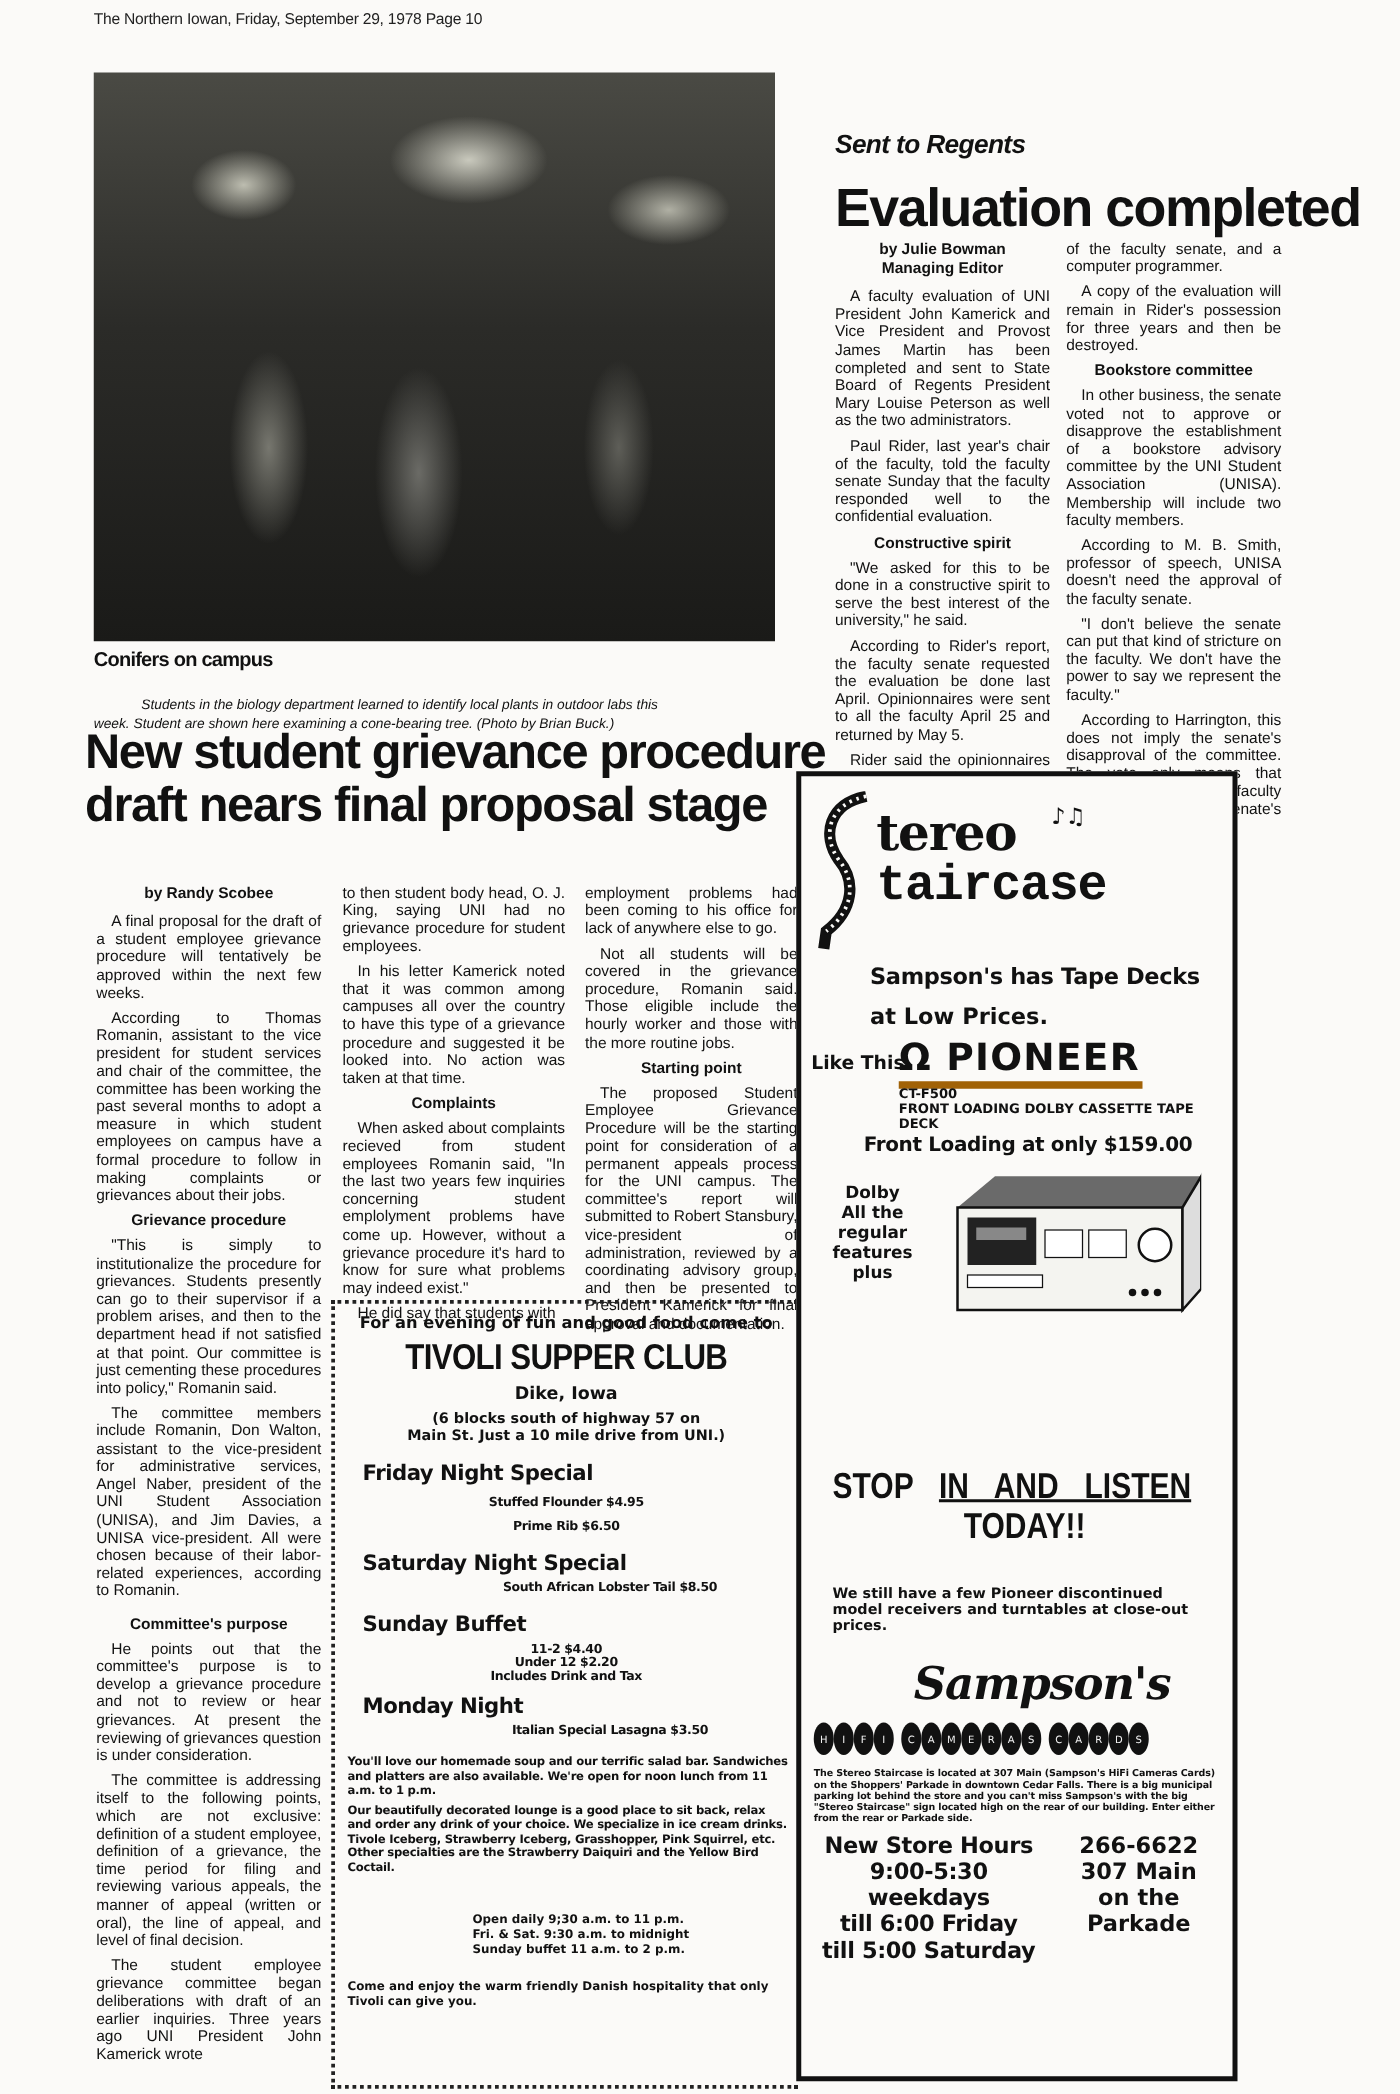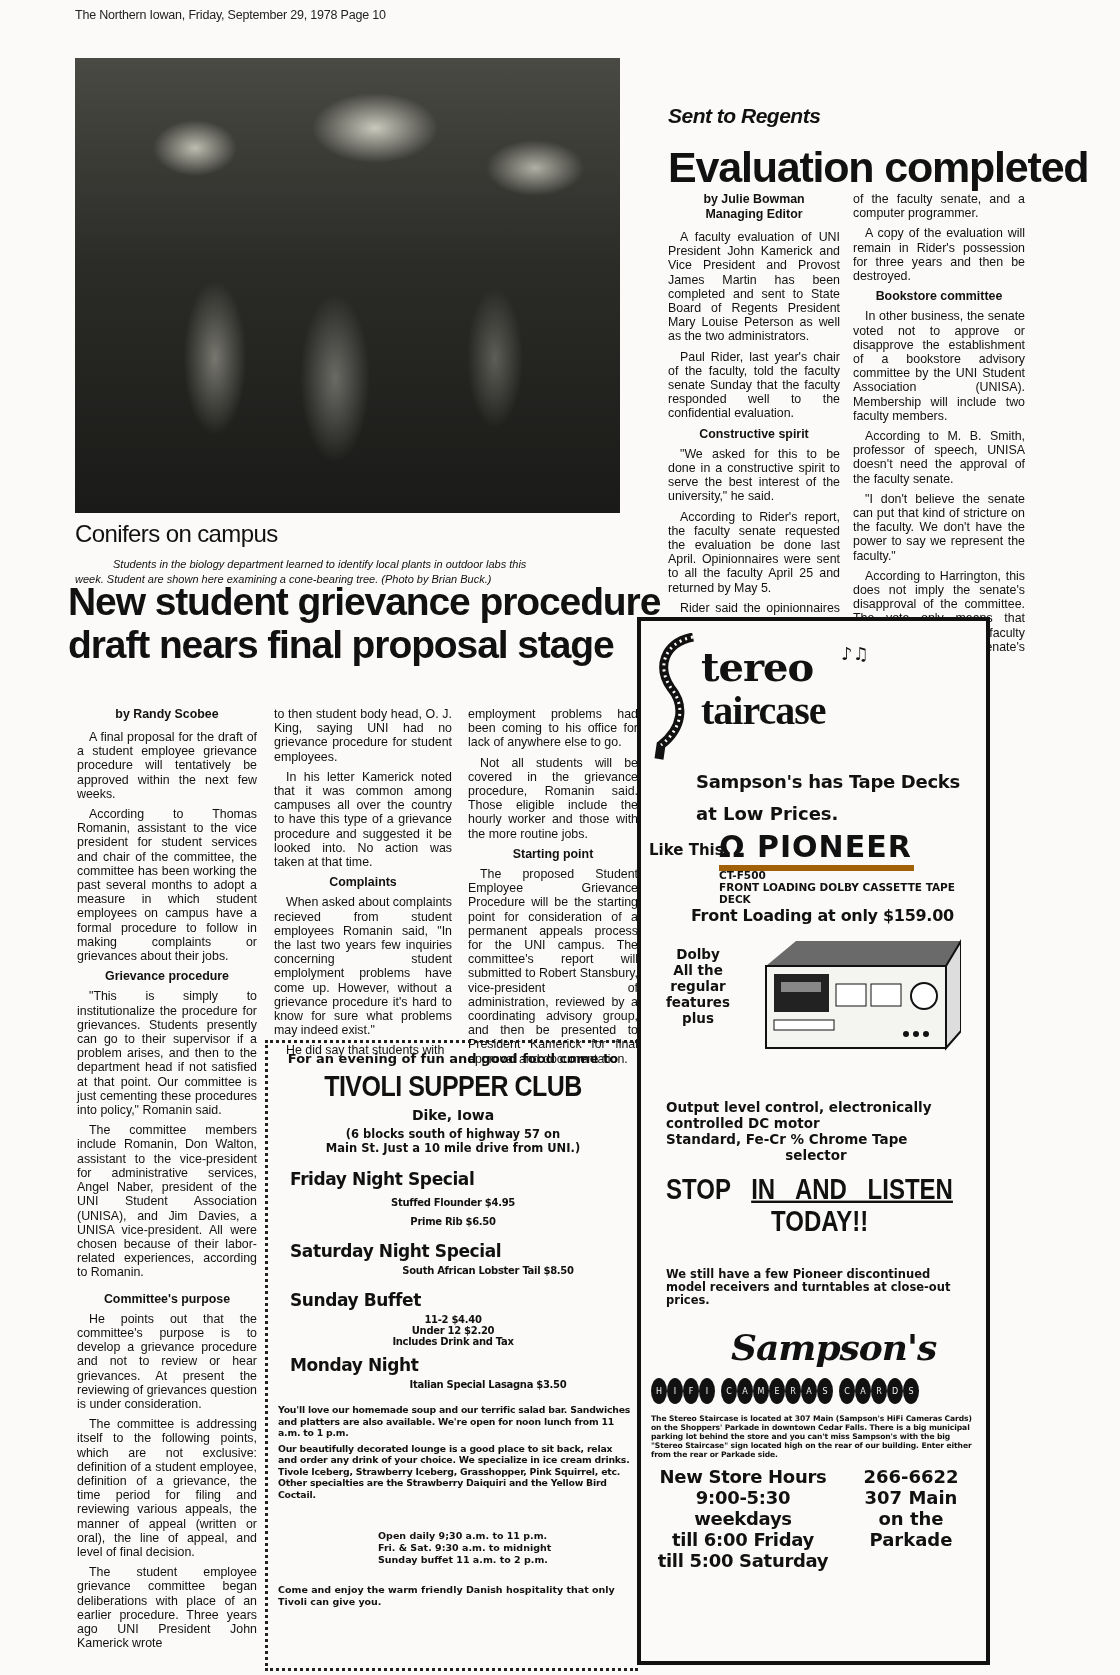--- a/index.html
+++ b/index.html
@@ -14,21 +14,21 @@
     left:75px; top:58px; width:545px; height:455px;
     background:
       radial-gradient(ellipse 60px 40px at 120px 90px, #bdbdb0 0%, transparent 70%),
       radial-gradient(ellipse 90px 50px at 300px 70px, #c9c9bd 0%, transparent 70%),
       radial-gradient(ellipse 70px 40px at 460px 110px, #b0b0a4 0%, transparent 70%),
       radial-gradient(ellipse 50px 120px at 260px 320px, #6b6b66 0%, transparent 70%),
       radial-gradient(ellipse 40px 100px at 420px 300px, #5e5e58 0%, transparent 70%),
       radial-gradient(ellipse 45px 110px at 140px 300px, #77776f 0%, transparent 70%),
       linear-gradient(180deg, #4a4a44 0%, #2b2b28 45%, #1a1a18 100%);
   }
-  .photo-caption-title { left:75px; top:520px; font-size:24px; font-weight:normal; letter-spacing:-0.6px; }
+  .photo-caption-title { left:75px; top:520px; font-size:16px; font-weight:bold; letter-spacing:-0.6px; }
   .photo-caption { left:113px; top:557px; width:510px; font-size:11px; font-style:italic; line-height:15px; }
   .photo-caption .l2 { margin-left:-38px; display:block; }
 
   .kicker { left:668px; top:104px; font-size:21px; font-weight:bold; font-style:italic; letter-spacing:-0.5px; }
   .headline-eval { left:668px; top:143px; font-size:43px; font-weight:bold; letter-spacing:-1.2px; white-space:nowrap; }
 
   .col { position:absolute; font-size:12.4px; line-height:14.2px; text-align:justify; }
   .col p { margin:0 0 6px 0; text-indent:12px; }
   .col .byline { text-align:center; font-weight:bold; margin:0 0 8px 0; text-indent:0; line-height:15px; }
   .col .subhead { text-align:center; font-weight:bold; margin:4px 0 6px 0; text-indent:0; }
@@ -54,21 +54,21 @@
   .tv-hours { font-size:9.5px; line-height:12px; margin:30px 0 0 110px; }
   .tv-close { font-size:9.5px; line-height:12px; margin:18px 6px 0 10px; }
 
   
   .stereo {
     left:637px; top:617px; width:345px; height:1040px;
     border:4px solid #111; background:#fbfaf8; font-family:"DejaVu Sans", sans-serif; font-weight:bold;
   }
   .stair-logo { left:12px; top:12px; width:50px; height:130px; }
   .stereo-word { left:60px; top:22px; font-family:"DejaVu Serif", serif; font-size:40px; font-weight:bold; letter-spacing:-1px; }
-  .stair-word { left:60px; top:66px; font-family:Liberation Serif, serif; font-size:40px; font-weight:bold; letter-spacing:-1px; }
+  .stair-word { left:60px; top:66px; font-family:Liberation Mono, monospace; font-size:40px; font-weight:bold; letter-spacing:-1px; }
   .notes-icon { left:200px; top:22px; font-size:18px; }
   .ad-line1 { left:55px; top:150px; font-size:18px; letter-spacing:-0.3px; }
   .ad-line2 { left:55px; top:182px; font-size:18px; }
   .like-this { left:8px; top:220px; font-size:15px; }
   .pioneer { left:78px; top:208px; font-size:30px; font-weight:900; letter-spacing:1px; border-bottom:6px solid #a16207; padding-bottom:1px; width:195px; }
   .model { left:78px; top:248px; font-size:10.5px; line-height:12px; }
   .price { left:50px; top:285px; font-size:16px; letter-spacing:-0.3px; }
   .dolby { left:12px; top:325px; width:90px; text-align:center; font-size:13.5px; line-height:16px; }
   .deck { left:115px; top:315px; width:205px; height:120px; }
   .features { left:25px; top:478px; width:300px; font-size:13.5px; line-height:16px; }
@@ -131,21 +131,21 @@
 <div class="col" style="left:77px; top:707px; width:180px;">
   <div class="byline">by Randy Scobee</div>
   <p>A final proposal for the draft of a student employee grievance procedure will tentatively be approved within the next few weeks.</p>
   <p>According to Thomas Romanin, assistant to the vice president for student services and chair of the committee, the committee has been working the past several months to adopt a measure in which student employees on campus have a formal procedure to follow in making complaints or grievances about their jobs.</p>
   <div class="subhead">Grievance procedure</div>
   <p>"This is simply to institutionalize the procedure for grievances. Students presently can go to their supervisor if a problem arises, and then to the department head if not satisfied at that point. Our committee is just cementing these procedures into policy," Romanin said.</p>
   <p>The committee members include Romanin, Don Walton, assistant to the vice-president for administrative services, Angel Naber, president of the UNI Student Association (UNISA), and Jim Davies, a UNISA vice-president. All were chosen because of their labor-related experiences, according to Romanin.</p>
   <div class="subhead" style="margin-top:12px;">Committee's purpose</div>
   <p>He points out that the committee's purpose is to develop a grievance procedure and not to review or hear grievances. At present the reviewing of grievances question is under consideration.</p>
   <p>The committee is addressing itself to the following points, which are not exclusive: definition of a student employee, definition of a grievance, the time period for filing and reviewing various appeals, the manner of appeal (written or oral), the line of appeal, and level of final decision.</p>
-  <p>The student employee grievance committee began deliberations with place of an earlier procedure. Three years ago UNI President John Kamerick wrote</p>
+  <p>The student employee grievance committee began deliberations with draft of an earlier inquiries. Three years ago UNI President John Kamerick wrote</p>
 </div>
 
 <div class="col" style="left:274px; top:707px; width:178px;">
   <p class="cont">to then student body head, O. J. King, saying UNI had no grievance procedure for student employees.</p>
   <p>In his letter Kamerick noted that it was common among campuses all over the country to have this type of a grievance procedure and suggested it be looked into. No action was taken at that time.</p>
   <div class="subhead">Complaints</div>
   <p>When asked about complaints recieved from student employees Romanin said, "In the last two years few inquiries concerning student emplolyment problems have come up. However, without a grievance procedure it's hard to know for sure what problems may indeed exist."</p>
   <p>He did say that students with</p>
 </div>
 
@@ -216,25 +216,20 @@
     <rect x="18" y="38" width="55" height="38" fill="#222"></rect>
     <rect x="25" y="46" width="40" height="10" fill="#888"></rect>
     <rect x="80" y="48" width="30" height="22" fill="#fff" stroke="#111"></rect>
     <rect x="115" y="48" width="30" height="22" fill="#fff" stroke="#111"></rect>
     <circle cx="168" cy="60" r="13" fill="#fff" stroke="#111" stroke-width="2"></circle>
     <rect x="18" y="84" width="60" height="10" fill="#fff" stroke="#111"></rect>
     <circle cx="150" cy="98" r="3" fill="#111"></circle>
       <circle cx="160" cy="98" r="3" fill="#111"></circle>
       <circle cx="170" cy="98" r="3" fill="#111"></circle>
   </svg>
-  <div class="abs features">
-    <span>Output level control, electronically controlled DC motor</span><br>
-    <span>Standard, Fe-Cr % Chrome Tape</span>
-    <span class="c">selector</span>
-  </div>
   <div class="abs stop">
     <span>STOP</span> <u>IN AND LISTEN</u>
   </div>
   <div class="abs today">TODAY!!</div>
   <div class="abs still">We still have a few Pioneer discontinued model receivers and turntables at close-out prices.</div>
   <div class="abs sampsons">Sampson's</div>
   <div class="abs ovals">
     <div class="group">
       <div class="oval">H</div>
         <div class="oval">I</div>

